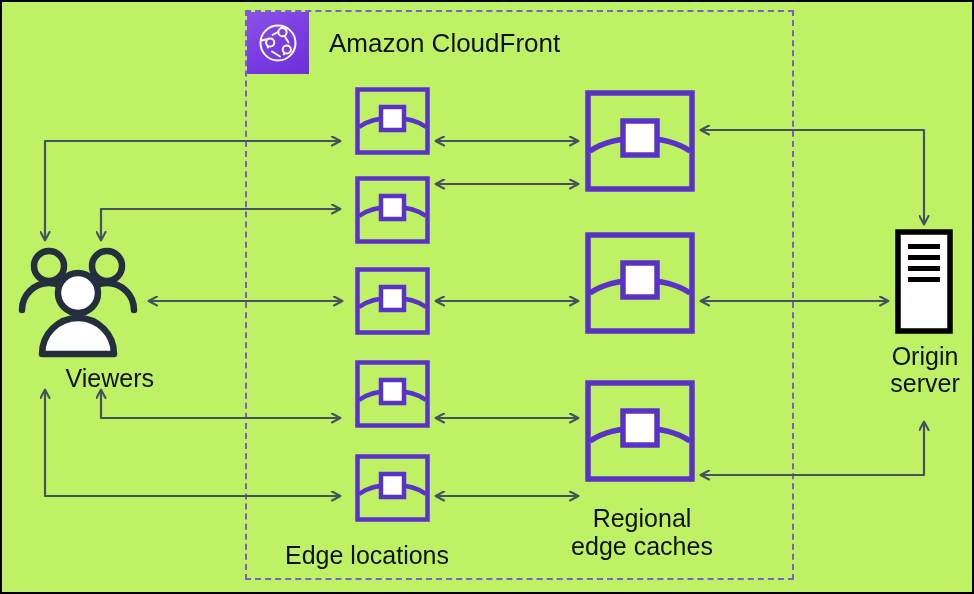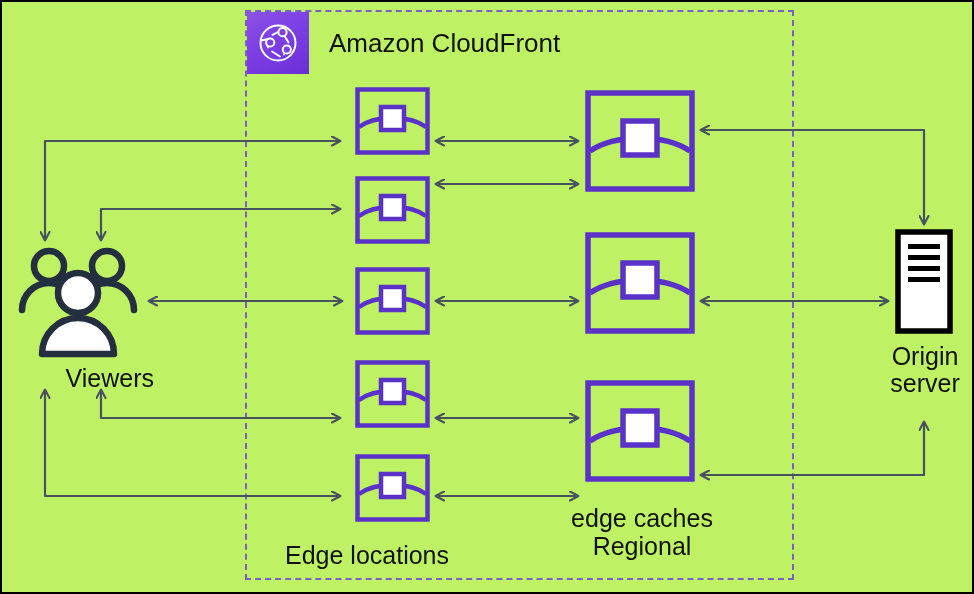--- a/index.html
+++ b/index.html
@@ -216,17 +216,17 @@
       </g>
     </svg>
   </div>
   <div id="origin-label">
     <div>Origin</div>
     <div>server</div>
   </div>
 
   <div id="edge-label">Edge locations</div>
   <div id="cache-label">
+    <div>Regional</div>
     <div>edge caches</div>
-    <div>Regional</div>
   </div>
 
 </div>
 
 </body></html>

